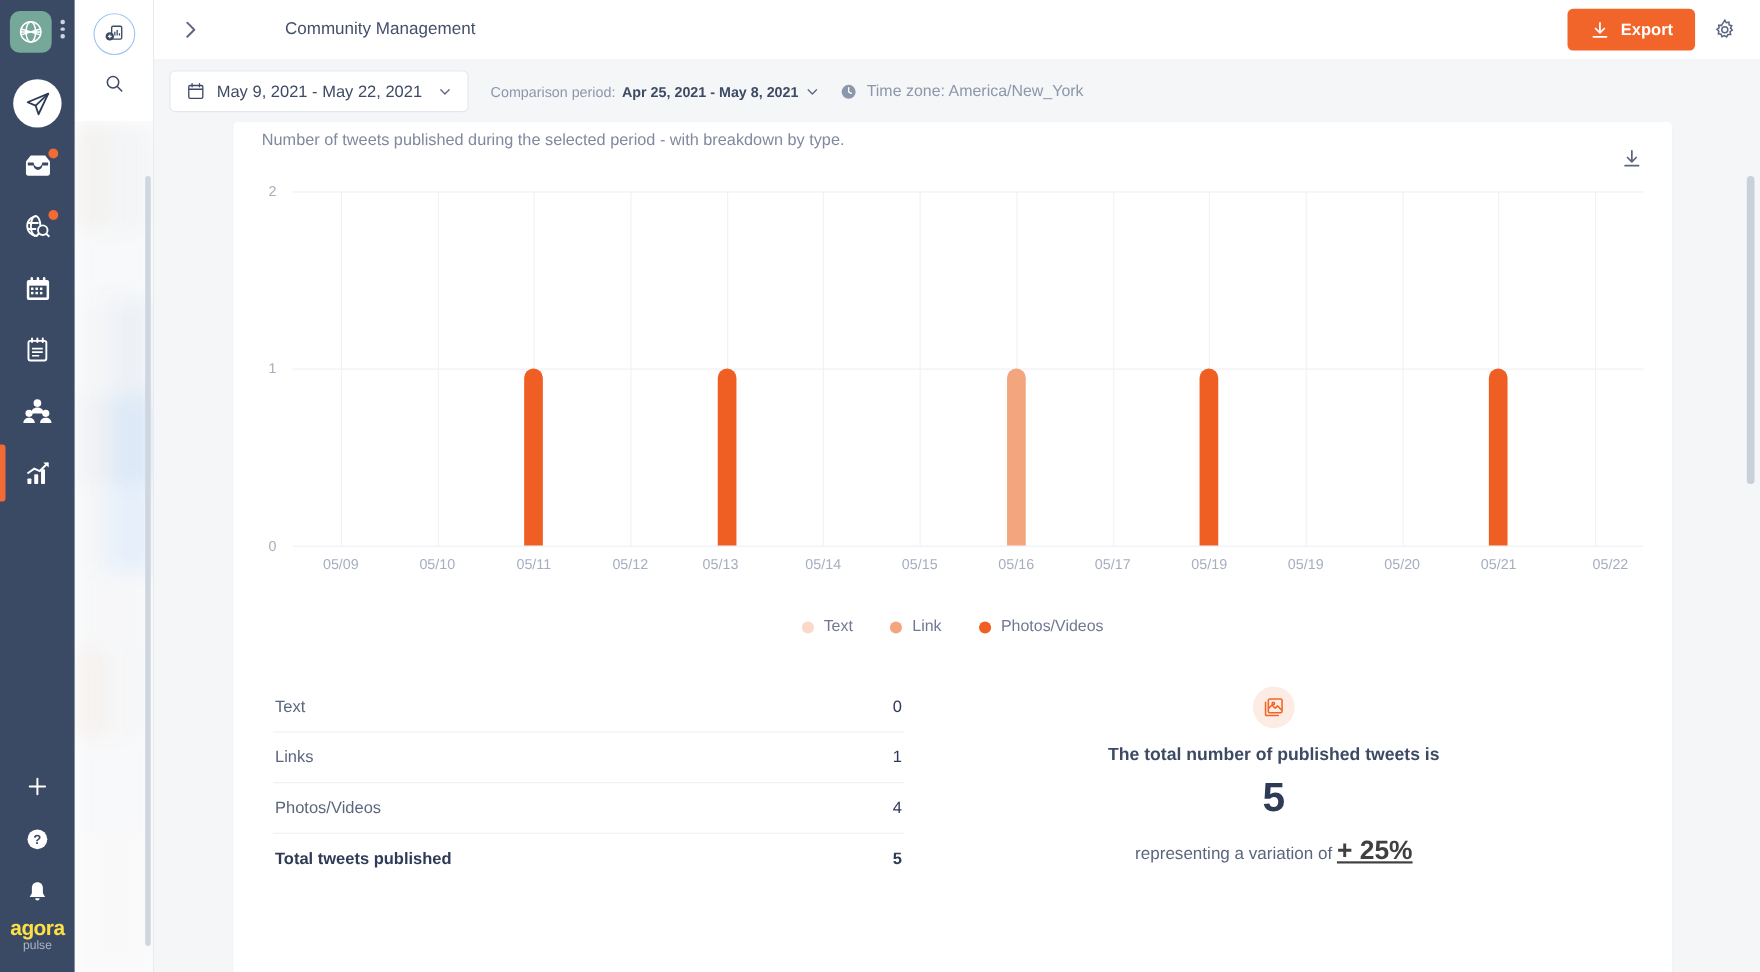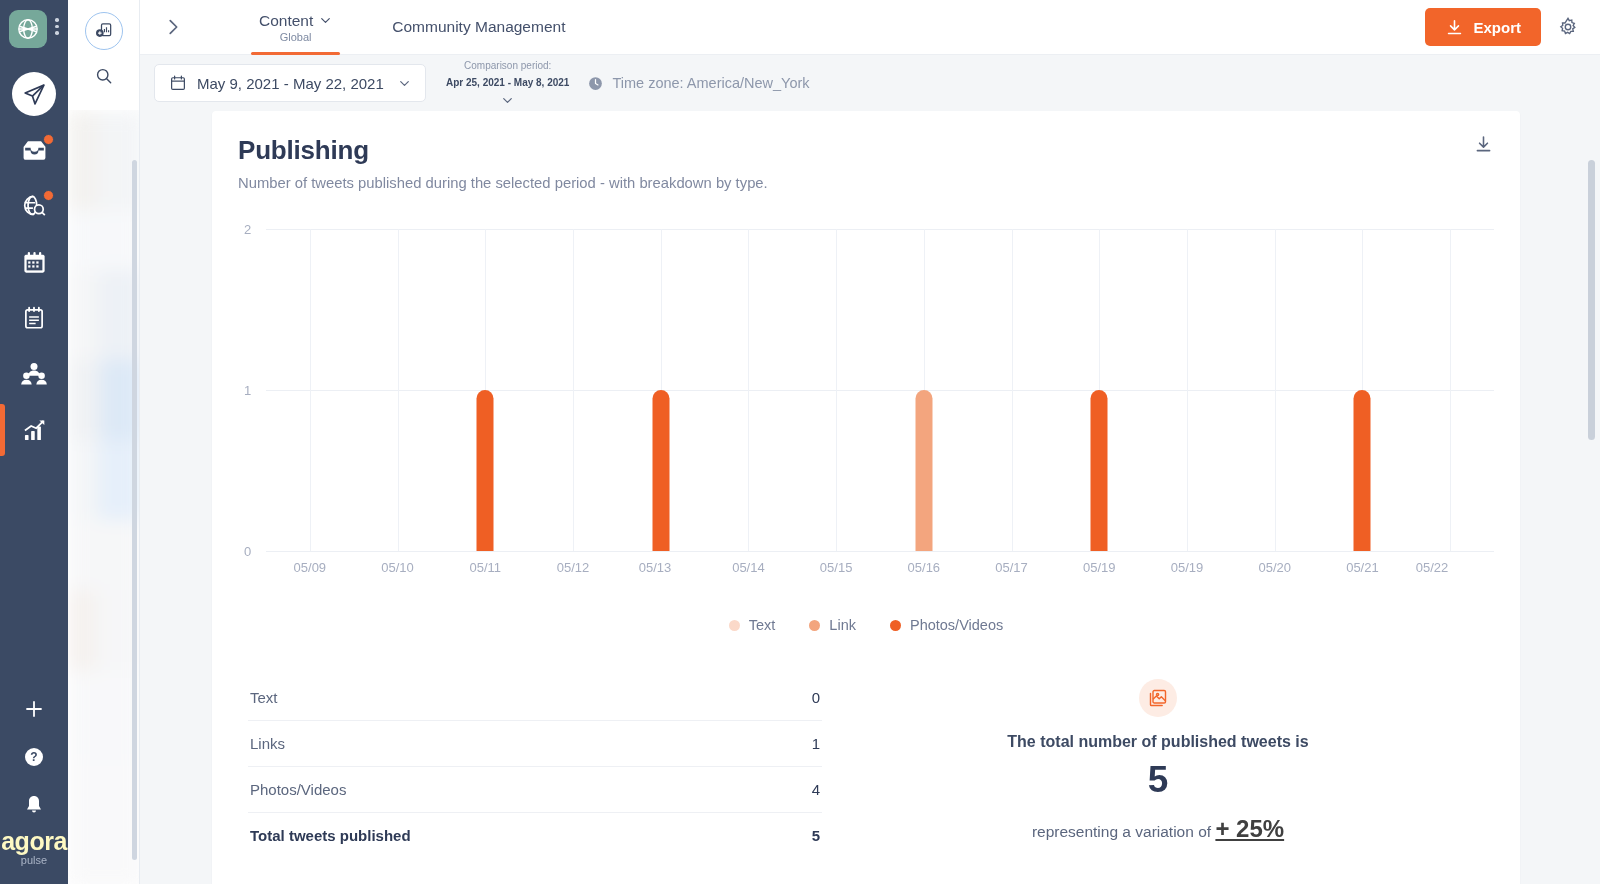--- a/index.html
+++ b/index.html
@@ -41,21 +41,21 @@
     width: 44px; height: 44px; border-radius: 50%; background: #fff;
     display: flex; align-items: center; justify-content: center;
   }
   .rail-item.active::before {
     content: ""; position: absolute; left: 0; top: 2px; bottom: 2px; width: 5px;
     background: #f26a35; border-radius: 0 3px 3px 0;
   }
   .rail-bottom { margin-top: auto; width: 100%; display: flex; flex-direction: column; align-items: center; padding-bottom: 8px; }
   .rail-bottom .rail-item { height: 48px; }
   .brand { text-align: center; line-height: 1; padding-bottom: 10px; }
-  .brand .b1 { color: #fef9c3; font-size: 25px; font-weight: 700; letter-spacing: -0.5px; display:block; }
+  .brand .b1 { color: #fde047; font-size: 19px; font-weight: 700; letter-spacing: -0.5px; display:block; }
   .brand .b2 { color: #aab4c6; font-size: 11px; display:block; margin-top: 1px; }
 
   
   .panel2 {
     width: 72px; height: 884px; flex: 0 0 72px; background: #ffffff;
     position: relative; overflow: hidden; border-right: 1px solid #e8ecf1;
   }
   .panel2-top { height: 110px; display:flex; flex-direction: column; align-items:center; padding-top: 12px; background:#fff; position:relative; z-index:3;}
   .p2-circle {
     width: 38px; height: 38px; border-radius: 50%; border: 1.4px solid #9ec4ef;
@@ -105,23 +105,22 @@
     height: 56px; display: flex; align-items: center; gap: 0; padding-left: 14px;
     background: #f4f6f8;
   }
   .daterange {
     height: 38px; background: #fff; border: 1px solid #e3e7ed; border-radius: 5px;
     display: flex; align-items: center; gap: 10px; padding: 0 14px; font-size: 15px;
     color: #3d4a63; cursor: pointer; min-width: 272px;
   }
   .daterange .cv { margin-left: auto; }
   .cmp {
-    margin-left: 20px; font-size: 10px; color: #8d97ab; display: flex; align-items: center; gap: 6px;
+    margin-left: 20px; font-size: 13px; color: #8d97ab; display: flex; align-items: center; gap: 6px;
     cursor: pointer;
-    flex-direction: column;
   }
   .cmp b { color: #3d4a63; font-weight: 600; }
   .tz { margin-left: 18px; font-size: 14.5px; color: #8d97ab; display: flex; align-items: center; gap: 8px; }
 
   
   .card {
     margin-left: 72px; margin-right: 80px; background: #fff; border-radius: 4px;
     height: 800px; position: relative; box-shadow: 0 1px 2px rgba(40,50,70,.05);
   }
   .card-dl { position: absolute; top: 23px; right: 26px; cursor: pointer; }
@@ -327,29 +326,20 @@
   <div class="main">
 
     <div class="topbar">
       <div style="position:absolute;left:22px;top:16px;cursor:pointer;">
         <svg width="22" height="22" viewBox="0 0 24 24" fill="none" stroke="#5b667e" stroke-width="1.9" stroke-linecap="round" stroke-linejoin="round">
             <path d="M9 5 L16 12 L9 19"></path>
           </svg>
       </div>
 
       <div class="tabs" style="margin-left:55px;">
-        <div class="tab active">
-          <span class="tlabel">
-            <span>Content</span>
-            <svg width="13" height="13" viewBox="0 0 24 24" fill="none" stroke="#44506b" stroke-width="2.2" stroke-linecap="round" stroke-linejoin="round">
-                <path d="M5 8.5 L12 15.5 L19 8.5"></path>
-              </svg>
-          </span>
-          <span class="tsub">Global</span>
-        </div>
         <div class="tab">
           <span class="tlabel">
               <span>Community Management</span>
             </span>
         </div>
       </div>
 
       <div class="topbar-right">
         <div class="btn-primary">
           <svg width="19" height="19" viewBox="0 0 24 24" fill="none" stroke="#ffffff" stroke-width="2" stroke-linecap="round" stroke-linejoin="round">
@@ -396,21 +386,20 @@
       </div>
     </div>
 
     <div class="card">
       <div class="card-dl">
         <svg width="21" height="21" viewBox="0 0 24 24" fill="none" stroke="#5b667e" stroke-width="1.8" stroke-linecap="round" stroke-linejoin="round">
           <path d="M12 3.5 V14.5 M7.5 10.5 L12 15 L16.5 10.5 M5 19 H19"></path>
         </svg>
       </div>
 
-      <div class="card-title">Publishing</div>
       <div class="card-sub">Number of tweets published during the selected period - with breakdown by type.</div>
 
       <div class="chart">
         <div class="plot" id="plot">
             <div class="gl-h" style="top: 322px;"></div>
             <div class="ylab" style="top: 322px;">0</div>
             <div class="gl-h" style="top: 161px;"></div>
             <div class="ylab" style="top: 161px;">1</div>
             <div class="gl-h" style="top: 0px;"></div>
             <div class="ylab" style="top: 0px;">2</div>
@@ -439,21 +428,21 @@
             <div class="xlab" style="left: 833.286px;">05/19</div>
             <div class="bar" title="05/18 — Photos/Videos: 1" style="left: 833.286px; bottom: 0px; height: 161px; background: rgb(239, 95, 36);"></div>
             <div class="gl-v" style="left: 921px;"></div>
             <div class="xlab" style="left: 921px;">05/19</div>
             <div class="gl-v" style="left: 1008.71px;"></div>
             <div class="xlab" style="left: 1008.71px;">05/20</div>
             <div class="gl-v" style="left: 1096.43px;"></div>
             <div class="xlab" style="left: 1096.43px;">05/21</div>
             <div class="bar" title="05/21 — Photos/Videos: 1" style="left: 1096.43px; bottom: 0px; height: 161px; background: rgb(239, 95, 36);"></div>
             <div class="gl-v" style="left: 1184.14px;"></div>
-            <div class="xlab" style="left: 1166px; text-align: right;">05/22</div>
+            <div class="xlab" style="left: 1198px; text-align: right;">05/22</div>
           </div>
       </div>
 
       <div class="legend" id="legend">
           <div class="lg">
             <span class="dot" style="background: rgb(251, 217, 201);"></span>
             <span>Text</span>
           </div>
           <div class="lg">
             <span class="dot" style="background: rgb(243, 165, 126);"></span>

